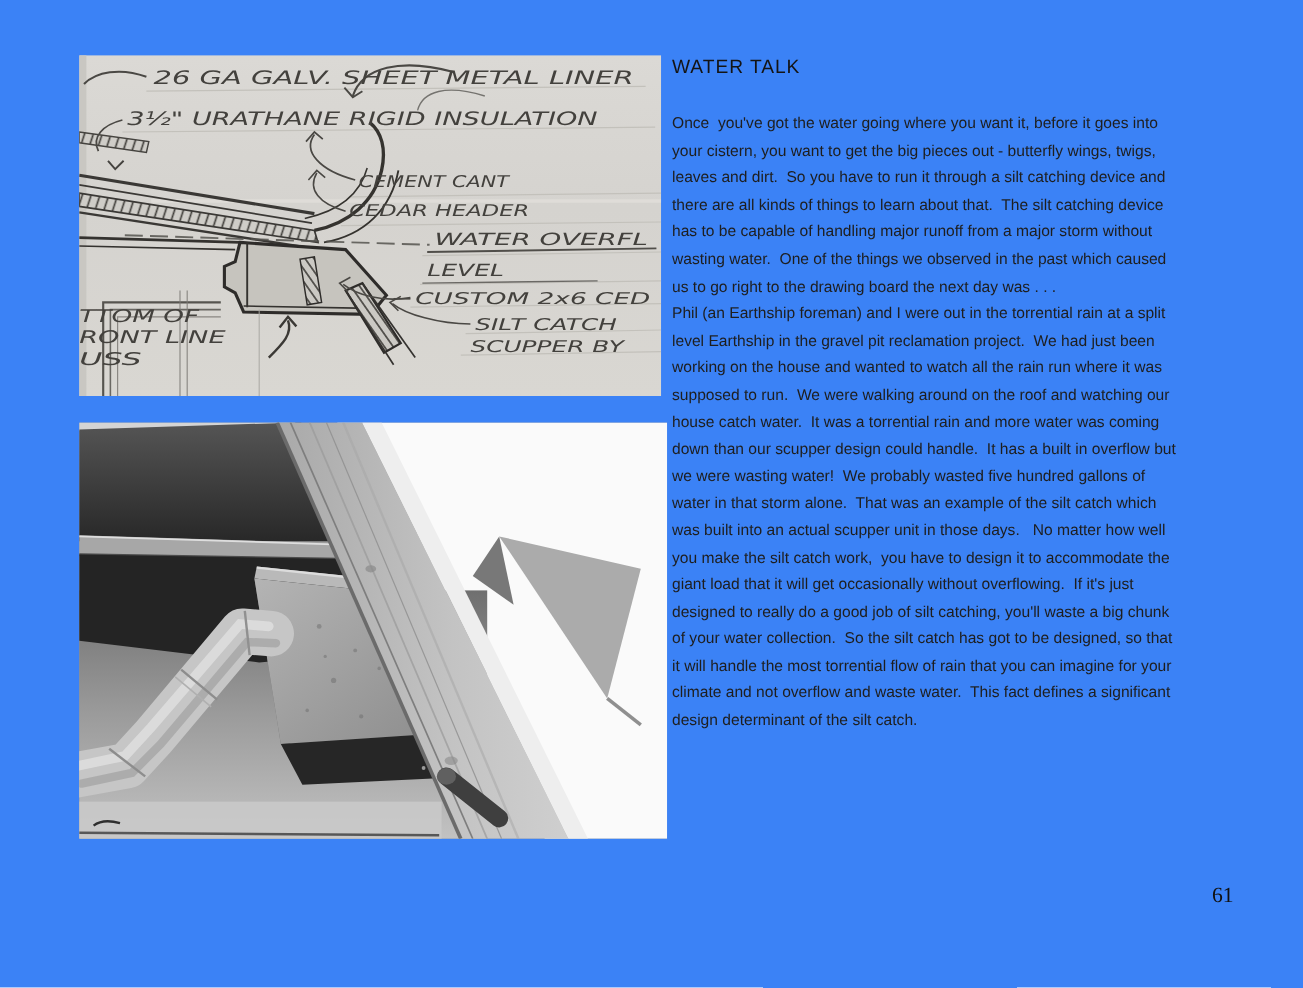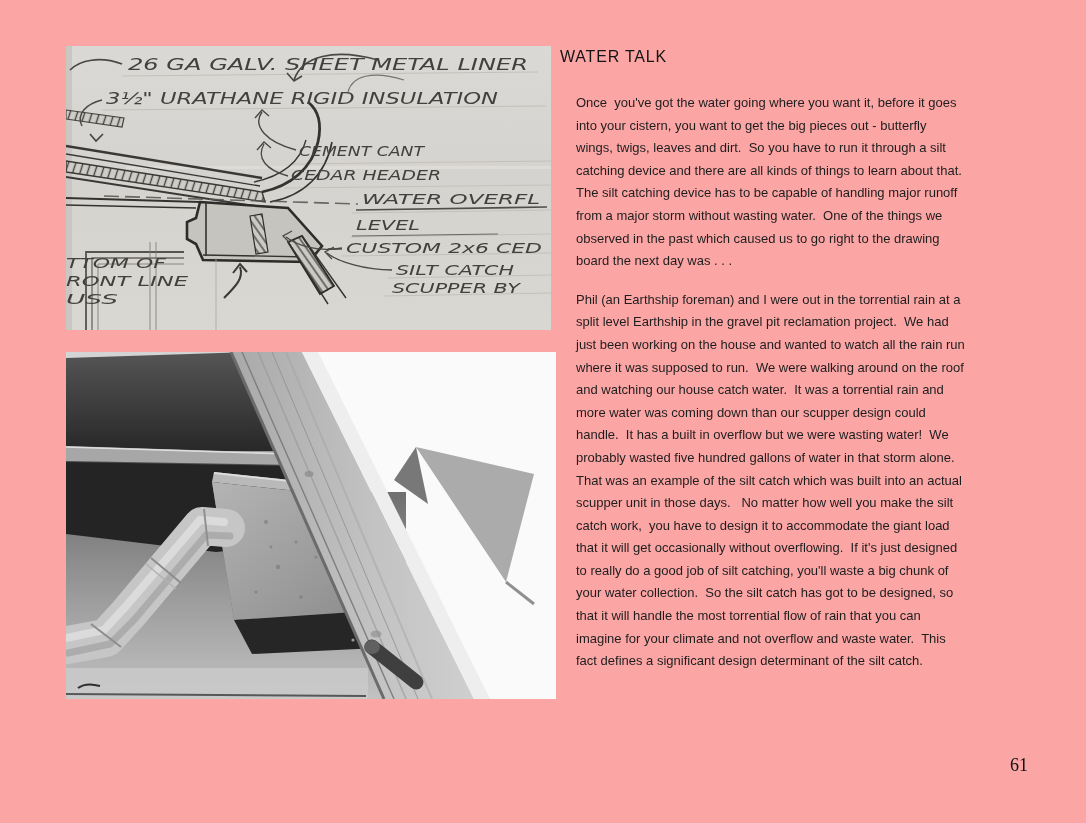--- a/index.html
+++ b/index.html
@@ -1,24 +1,24 @@
 <!DOCTYPE html>
 <html><head>
 <meta charset="utf-8">
 <style>
   html,body{margin:0;padding:0;background:#ffffff;}
-  .page{position:relative;width:1086px;height:823px;background:#fca5a5;overflow:hidden;
+  .page{position:relative;width:1086px;height:823px;background:#3b82f6;overflow:hidden;
         font-family:"Liberation Sans",sans-serif;}
   figure{margin:0;padding:0;position:absolute;}
   .sketch{left:66px;top:46px;width:485px;height:284px;}
   .photo{left:66px;top:352px;width:490px;height:347px;}
   .article{position:absolute;left:560px;top:48px;width:421px;color:#1b1b1b;}
   .article h1{font-size:16px;font-weight:normal;letter-spacing:.8px;margin:0 0 26px 0;color:#141414;}
-  .article p{font-size:13px;line-height:22.6px;margin:16px;white-space:pre-wrap;color:#1e1e1e;}
-  .pageno{position:absolute;left:1004px;top:755px;width:30px;text-align:center;
+  .article p{font-size:13px;line-height:22.6px;margin:0;white-space:pre-wrap;color:#1e1e1e;}
+  .pageno{position:absolute;left:1004px;top:736px;width:30px;text-align:center;
           font-family:"Liberation Serif",serif;font-size:18px;color:#111;}
   .hand{font-family:"DejaVu Sans",sans-serif;font-style:italic;fill:#43413d;}
   svg{display:block;}
 </style>
 </head>
 <body>
 
 <div class="page">
 
   <figure class="sketch">

